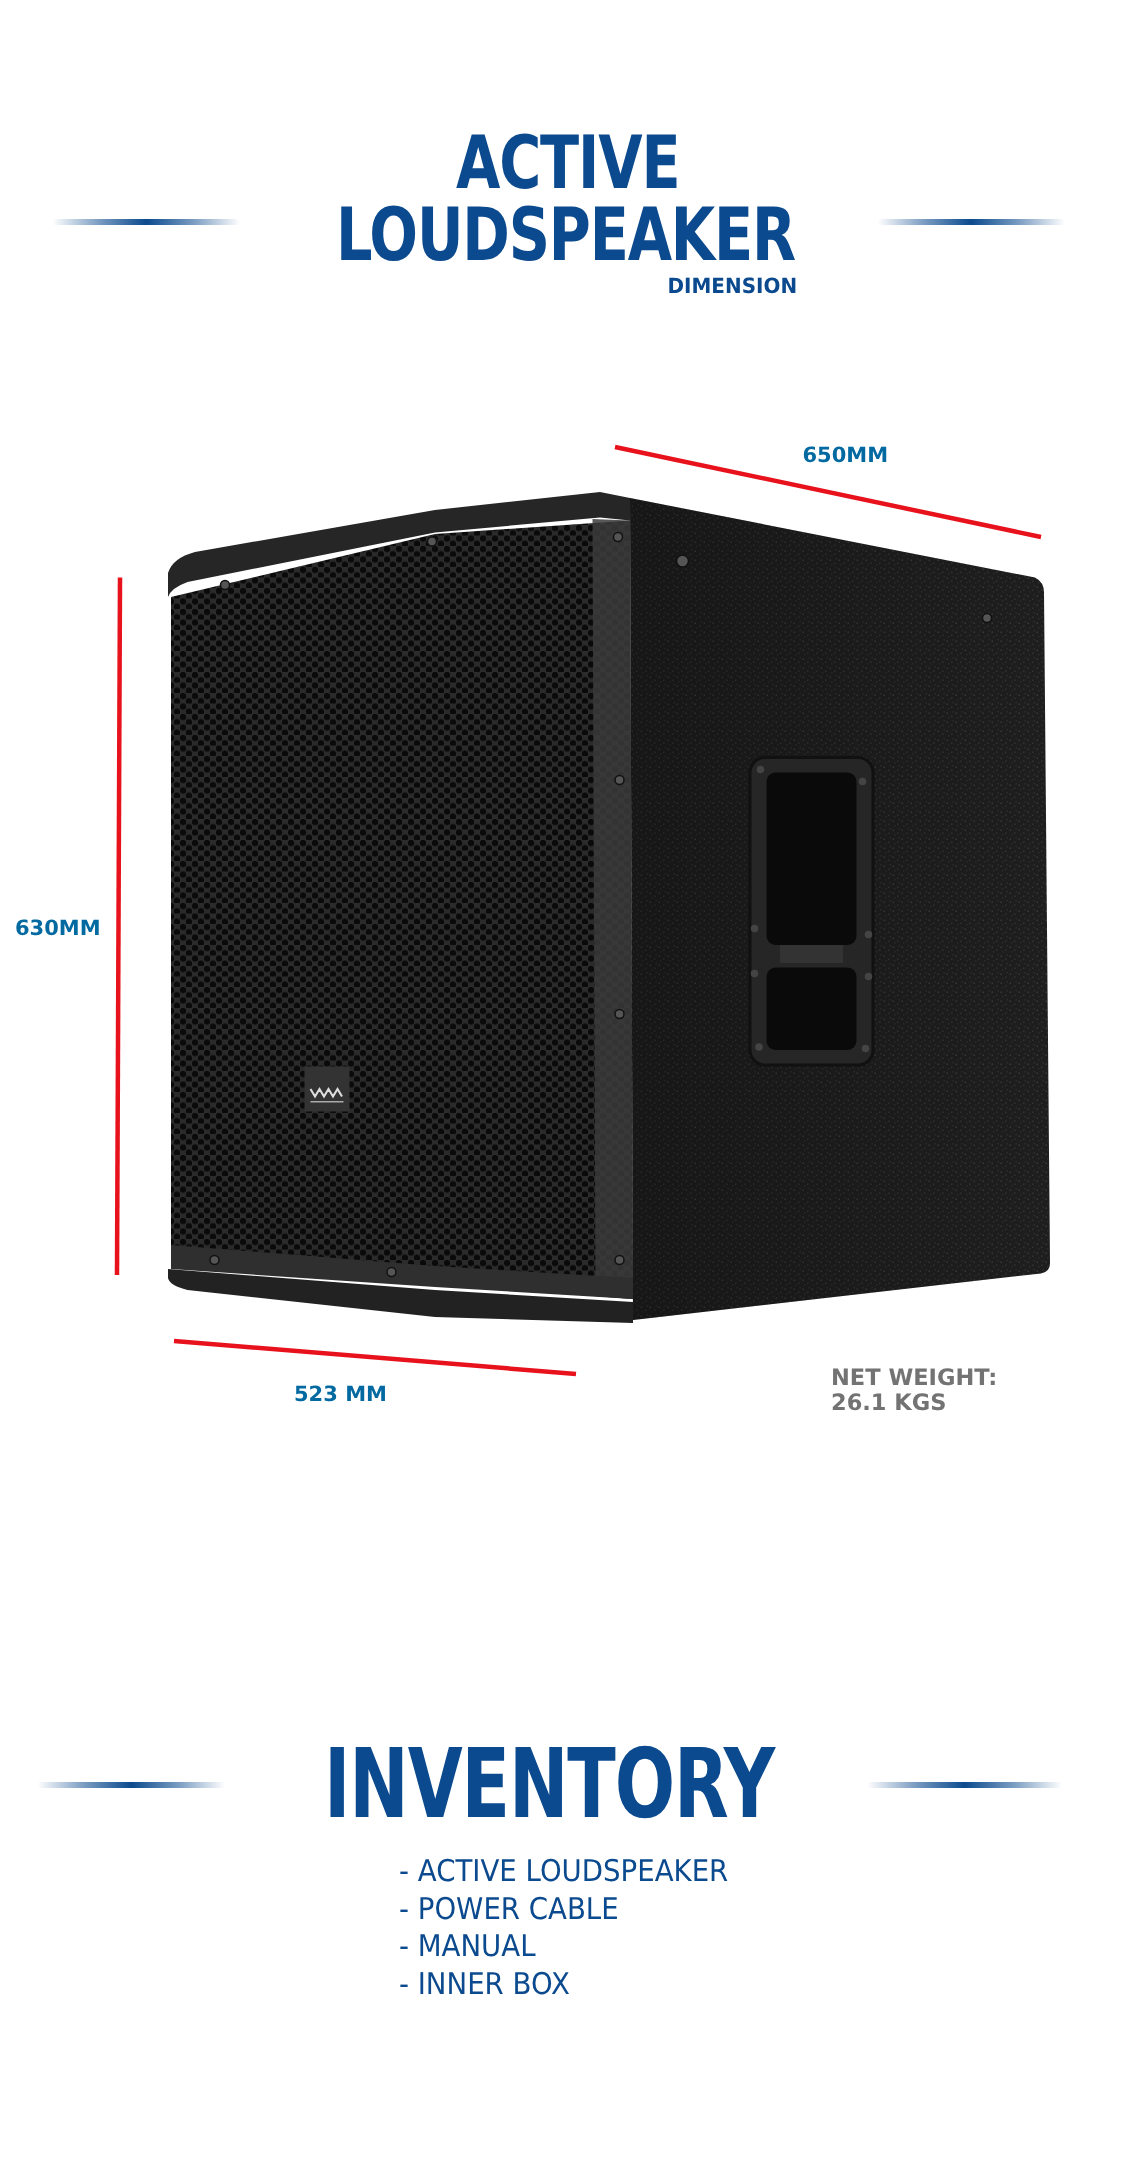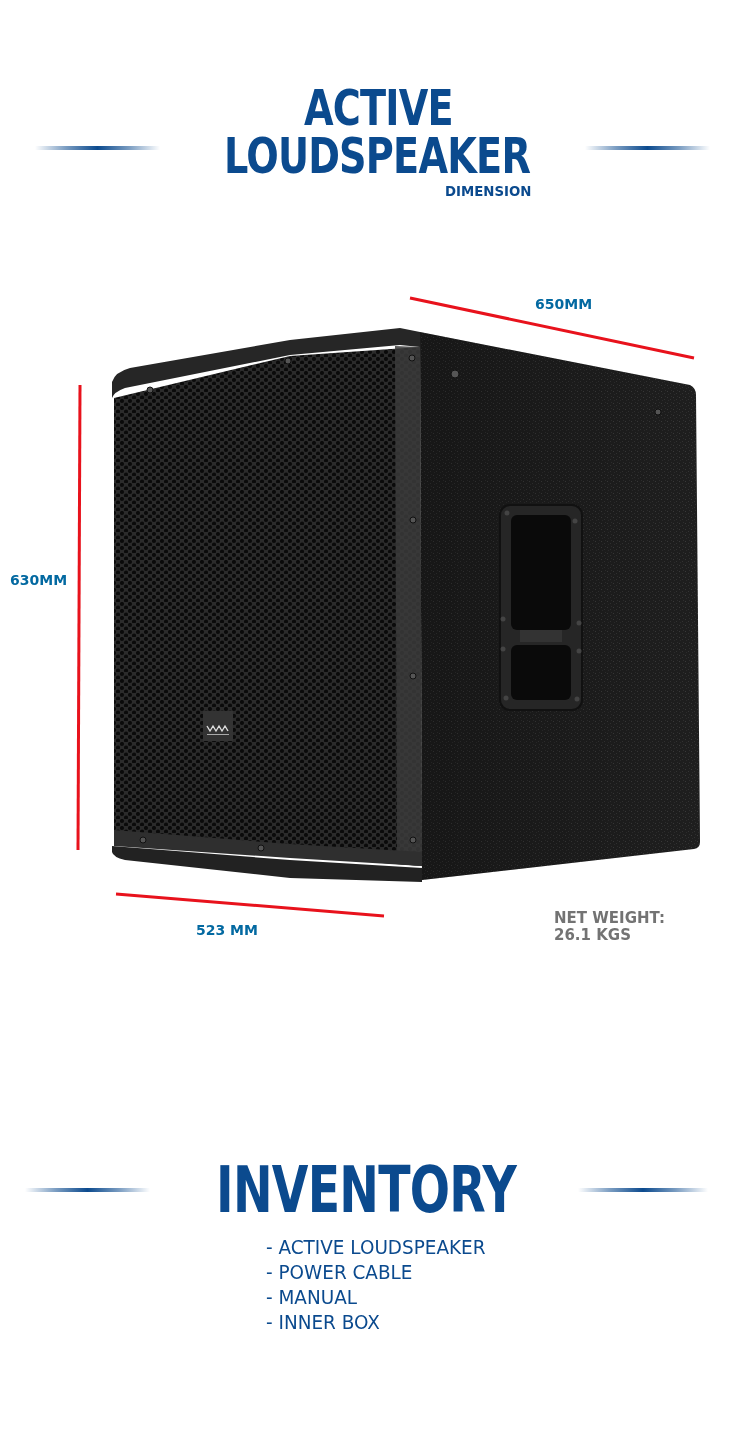--- a/index.html
+++ b/index.html
@@ -103,21 +103,21 @@
         <circle cx="577" cy="699" r="2.5"></circle>
     </g>
   </g>
 
   <line x1="410" y1="298" x2="694" y2="358" stroke="#e8121c" stroke-width="3"></line>
   <line x1="80" y1="385" x2="78" y2="850" stroke="#e8121c" stroke-width="3"></line>
   <line x1="116" y1="894" x2="384" y2="916" stroke="#e8121c" stroke-width="3"></line>
 </svg>
 
 <div class="abs dim-label" style="left:535px; top:296px;">650MM</div>
-<div class="abs dim-label" style="left:10px; top:572px;">630MM</div>
+<div class="abs dim-label" style="left:10px; top:611px;">630MM</div>
 <div class="abs dim-label" style="left:196px; top:922px;text-align:center;">523 MM</div>
 
 <div class="abs weight" style="left:554px; top:910px;">
   <div>NET WEIGHT:</div>
   <div>26.1 KGS</div>
 </div>
 
 <div class="dash" style="left:25px; top:1188px; width:125px;"></div>
 <div class="dash" style="left:578px; top:1188px; width:130px;"></div>
 

